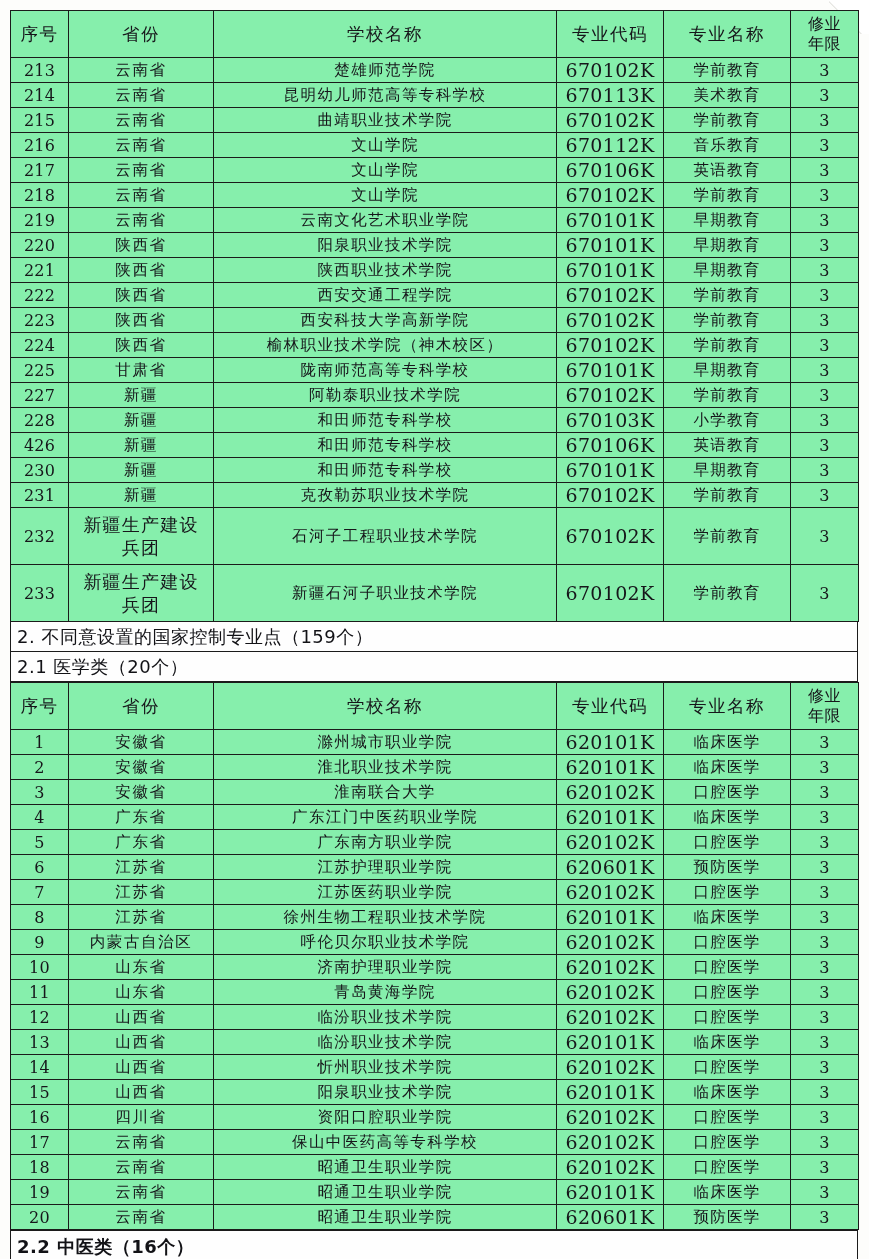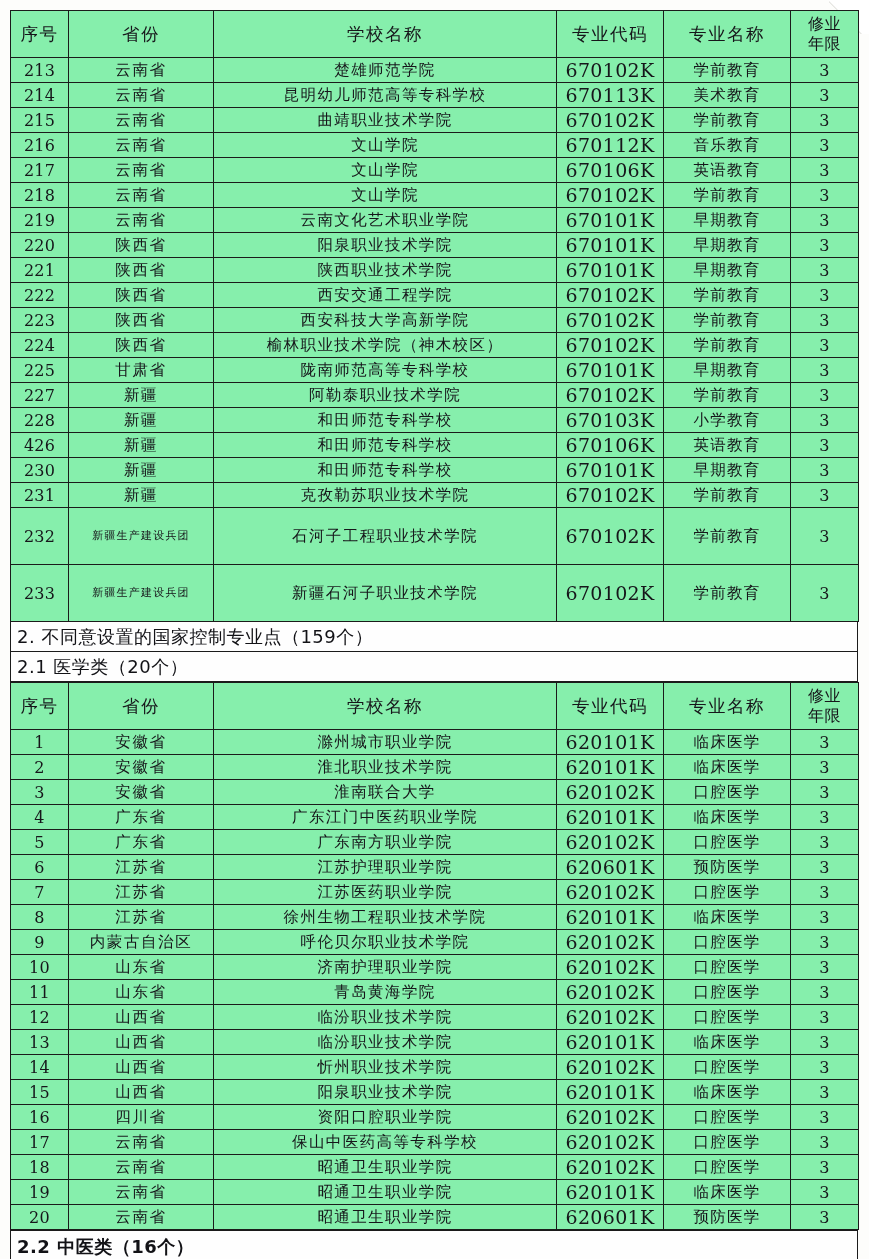--- a/index.html
+++ b/index.html
@@ -87,21 +87,21 @@
     letter-spacing: 1.2px;
     margin-top: 32px;
   }
   
   tr.tall .row-cell { height: 56px; }
   tr.tall .row-cell.prov {
     white-space: normal;
     letter-spacing: 1.2px;
     line-height: 1.3;
     padding: 0 6px;
-    font-size: 11px;
+    font-size: 18px;
   }
   tr.tall .row-cell.school { letter-spacing: 1.4px; }
 
   
   .section-bar {
     border: 1px solid #1b1b1b;
     border-top: none;
     width: 848px;
     box-sizing: border-box;
     height: 30px;

